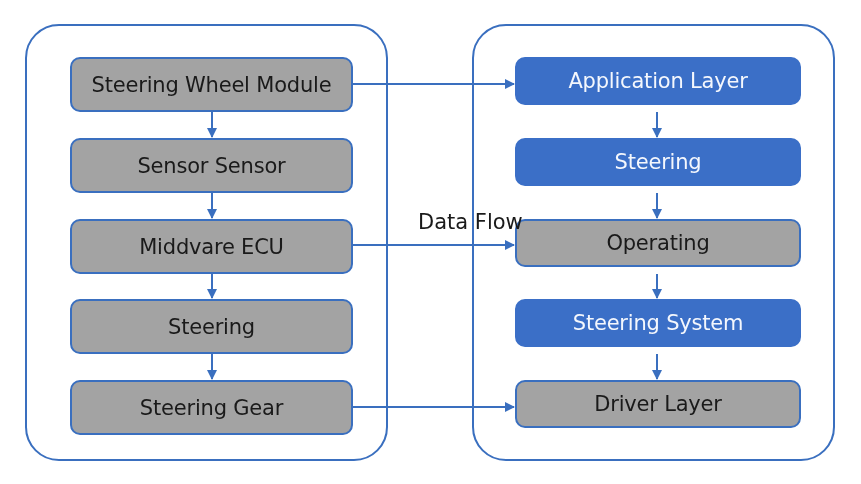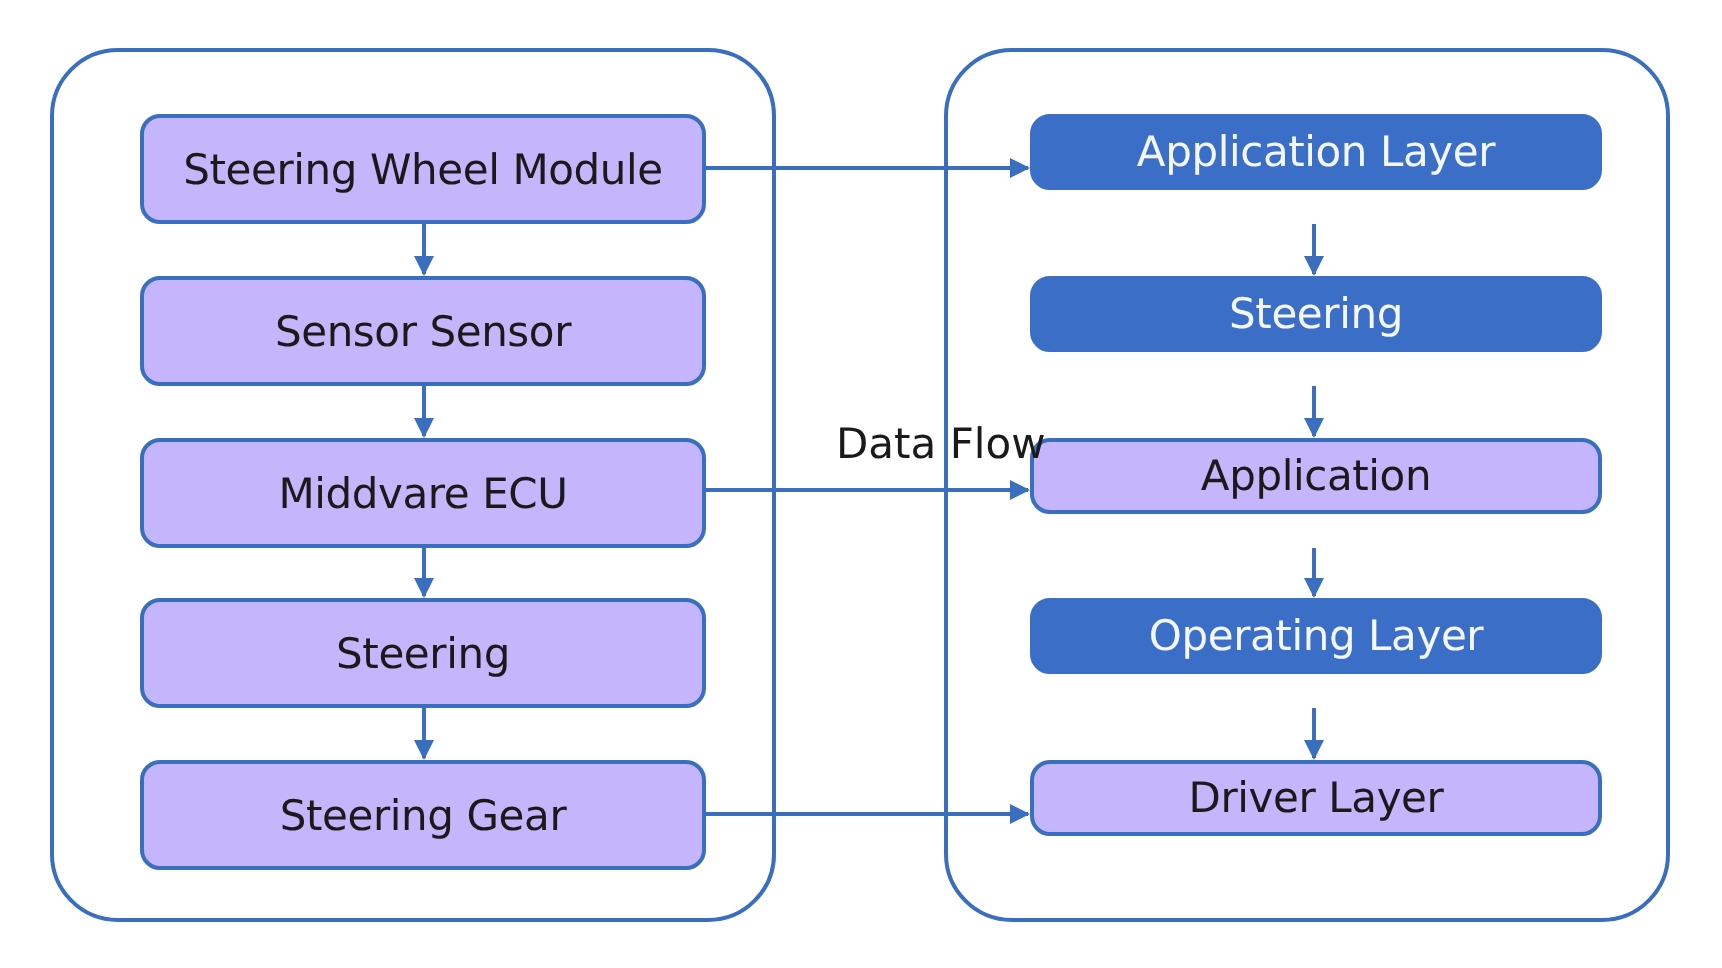--- a/index.html
+++ b/index.html
@@ -9,47 +9,47 @@
     }
     .container {
       position: absolute; border: 2px solid #3a6fbf; border-radius: 34px; box-sizing: border-box;
       background: #ffffff;
     }
     #left-container { left: 25px; top: 24px; width: 363px; height: 437px; }
     #right-container { left: 472px; top: 24px; width: 363px; height: 437px; }
     .box {
       position: absolute; box-sizing: border-box; border: 2px solid #3a6fbf; border-radius: 10px;
       display: flex; align-items: center; justify-content: center;
-      font-size: 21px; color: #1a1a1a; background: #c4b5fd; letter-spacing: -0.2px;
+      font-size: 21px; color: #1a1a1a; background: #a3a3a3; letter-spacing: -0.2px;
     }
     .box.filled { background: #3b6fc7; color: #f4f7fd; border-color: #3b6fc7; }
     .left-box { left: 70px; width: 283px; height: 55px; }
-    .right-box { left: 515px; width: 286px; height: 38px; text-align: center; }
+    .right-box { left: 515px; width: 286px; height: 48px; text-align: center; }
     svg#arrows { position: absolute; left: 0; top: 0; width: 861px; height: 484px; pointer-events: none; }
     .label {
       position: absolute; font-size: 21px; color: #1a1a1a; background: transparent;
       left: 378px; top: 210px; white-space: nowrap; margin-left: 40px;
     }
   </style>
 </head>
 <body>
 
 <div class="container" id="left-container"></div>
 <div class="container" id="right-container"></div>
 
 <div class="box left-box" style="top:57px">Steering Wheel Module</div>
 <div class="box left-box" style="top:138px">Sensor Sensor</div>
 <div class="box left-box" style="top:219px">Middvare ECU</div>
 <div class="box left-box" style="top:299px">Steering</div>
 <div class="box left-box" style="top:380px">Steering Gear</div>
 
 <div class="box right-box filled" style="top:57px">Application Layer</div>
 <div class="box right-box filled" style="top:138px">Steering</div>
-<div class="box right-box" style="top:219px">Application</div>
-<div class="box right-box filled" style="top:299px">Operating Layer</div>
+<div class="box right-box" style="top:219px">Operating</div>
+<div class="box right-box filled" style="top:299px">Steering System</div>
 <div class="box right-box" style="top:380px">Driver Layer</div>
 
 <svg id="arrows">
   <defs>
     <marker id="ah" markerWidth="10" markerHeight="10" refX="9" refY="5" orient="auto" markerUnits="userSpaceOnUse">
       <path d="M0,0 L10,5 L0,10 Z" fill="#3a6fbf"></path>
     </marker>
   </defs>
 
   <line x1="212" y1="112" x2="212" y2="137" stroke="#3a6fbf" stroke-width="2" marker-end="url(#ah)"></line>

